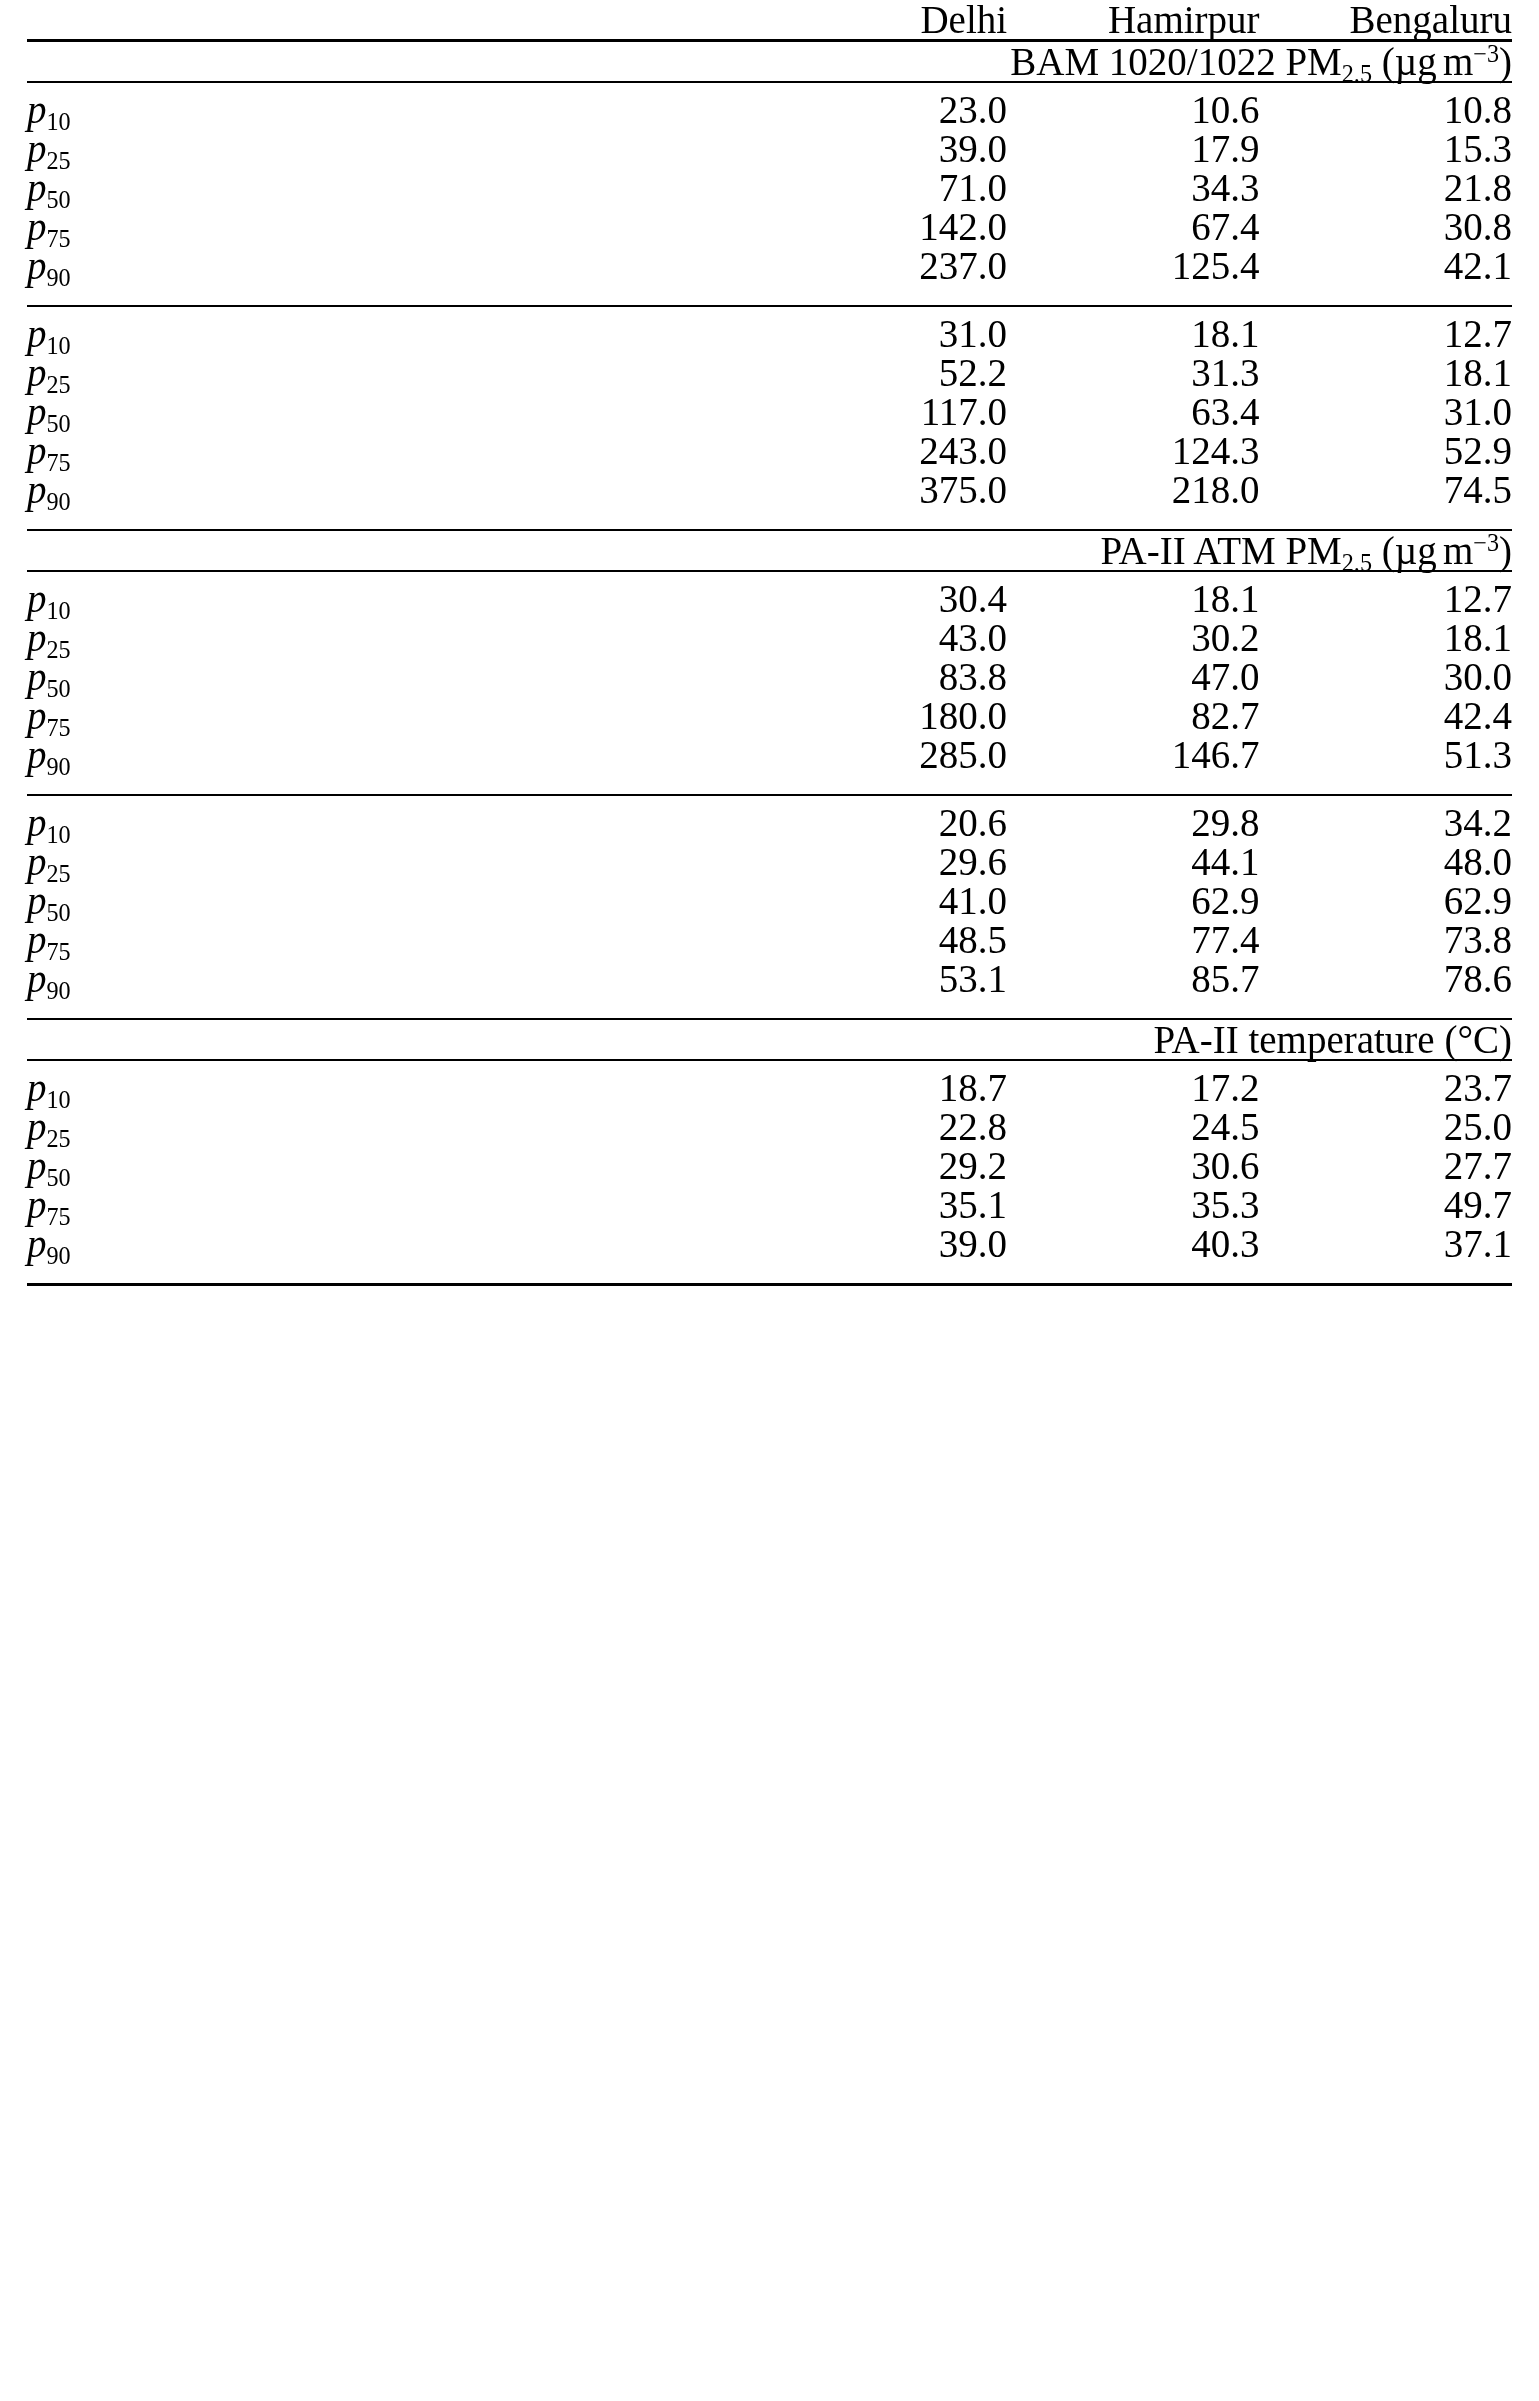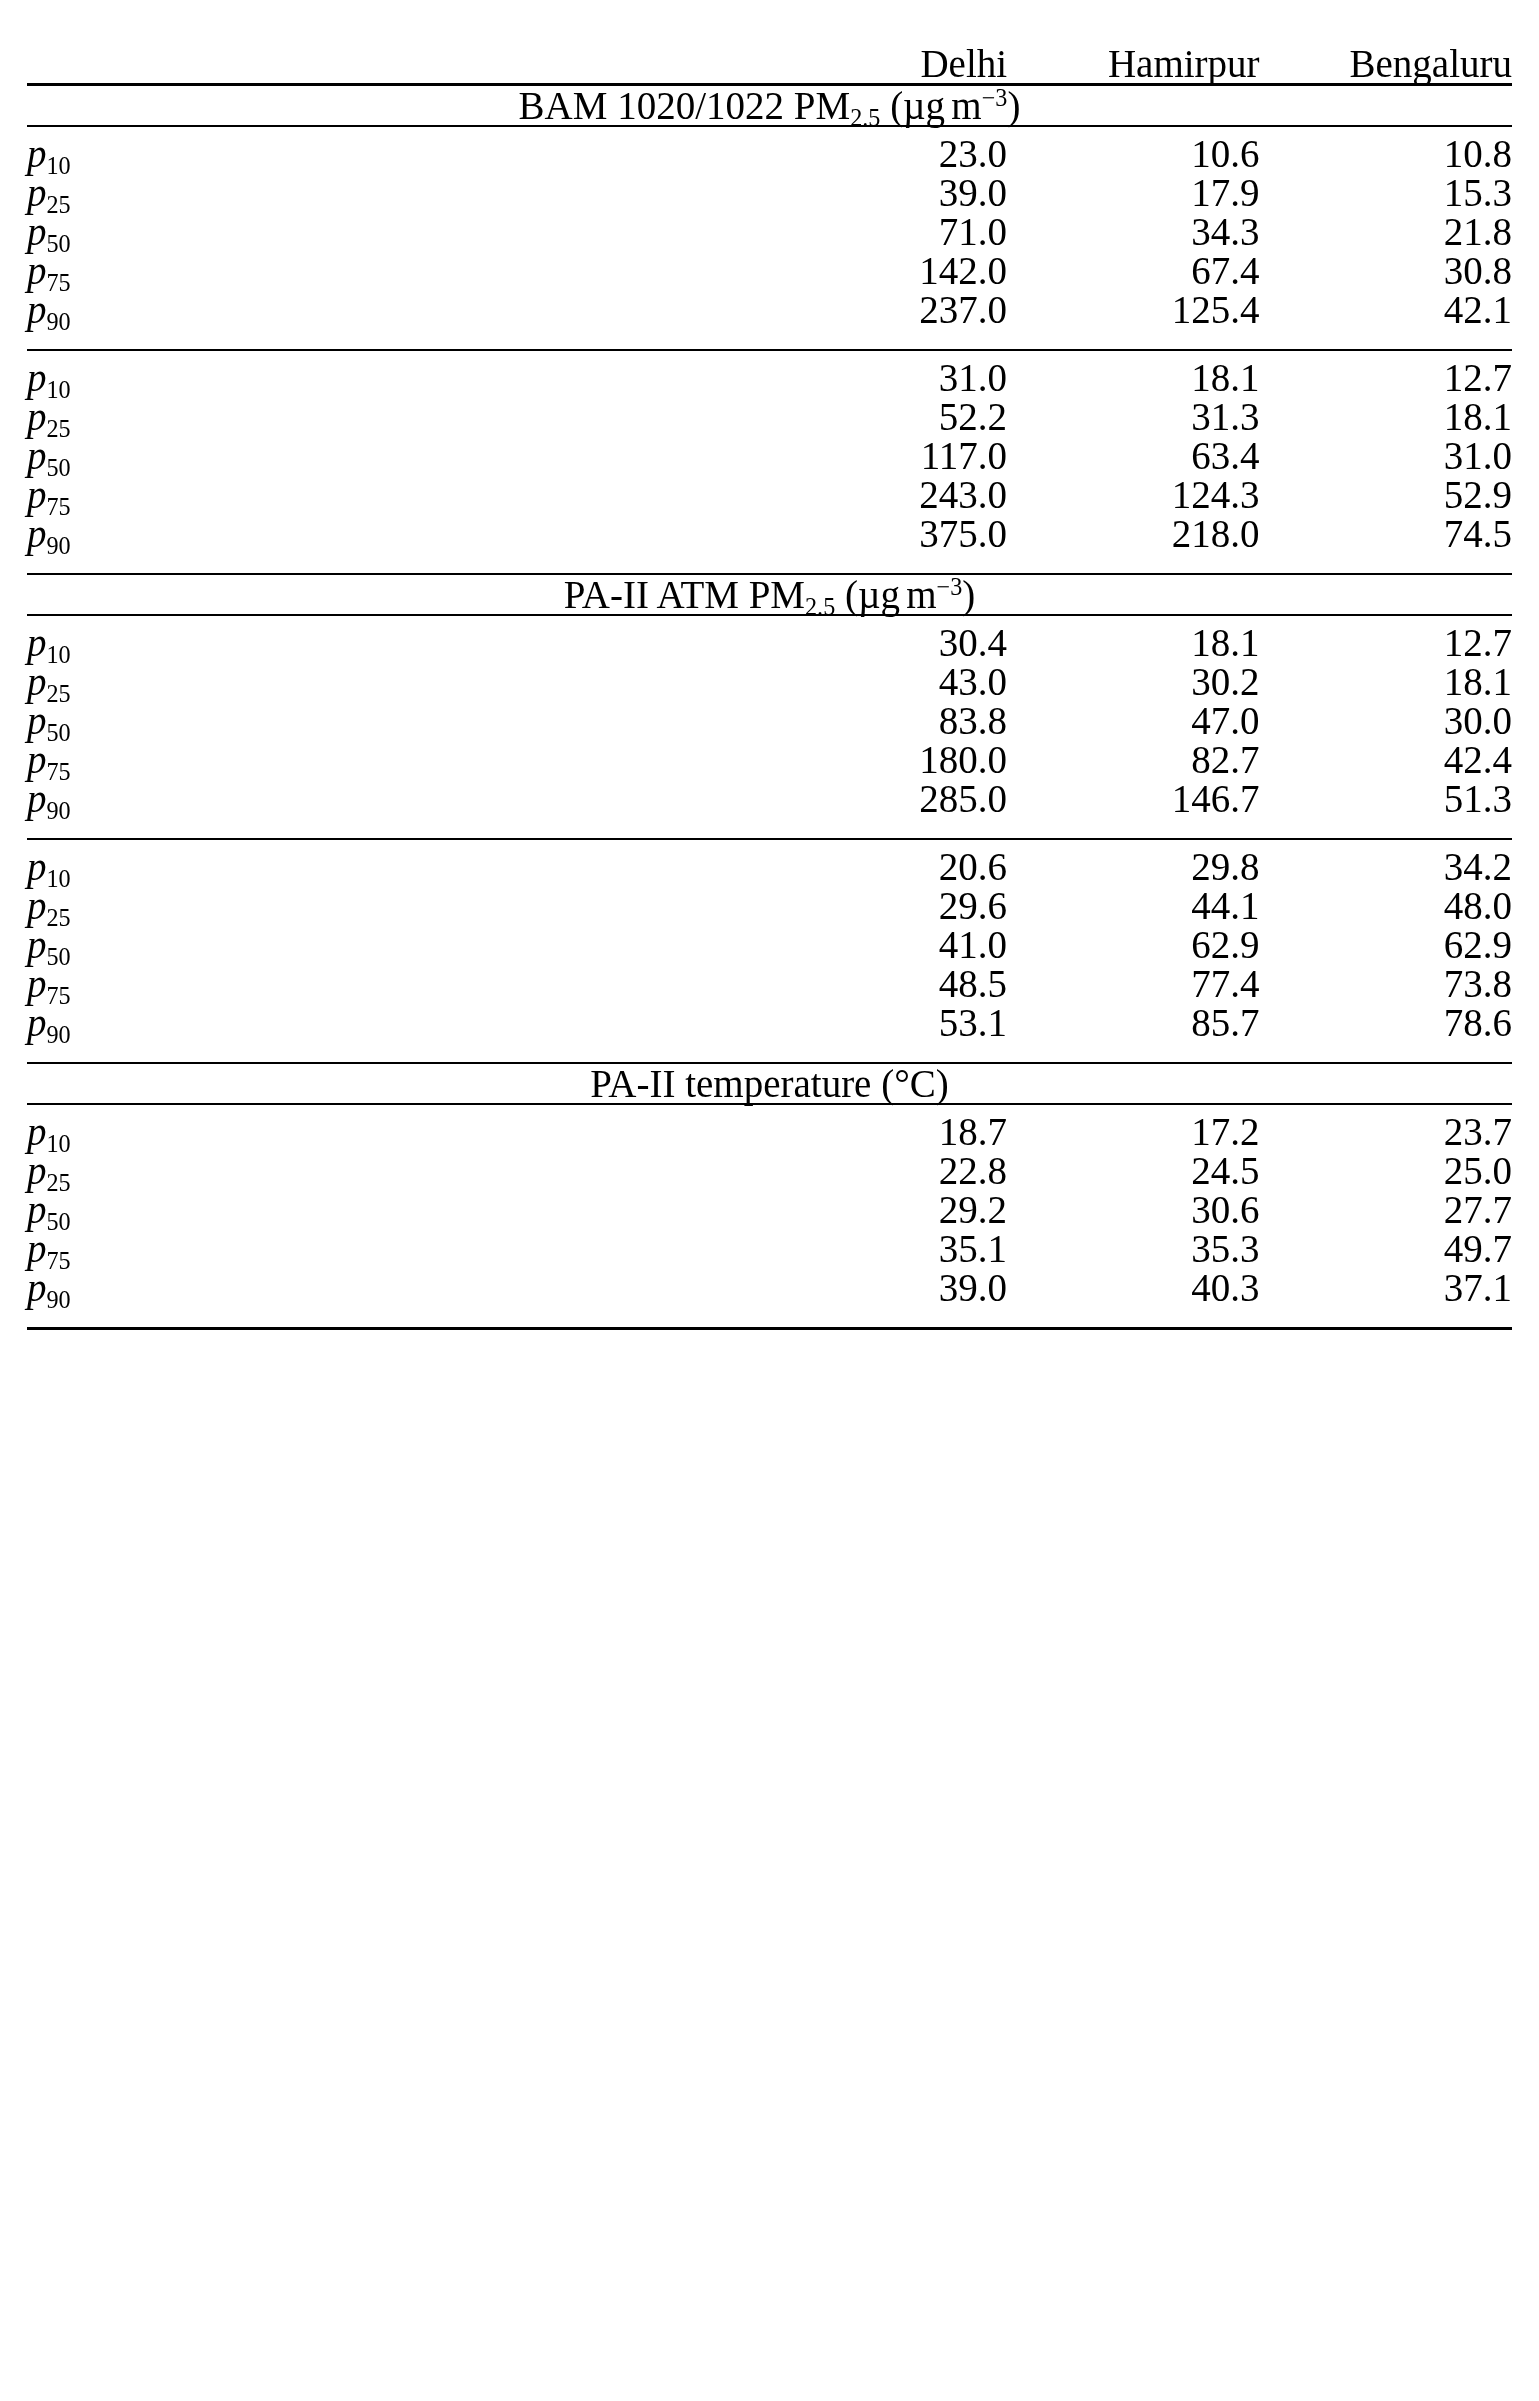--- a/index.html
+++ b/index.html
@@ -16,21 +16,20 @@
   .page {
     width: 1539px;
     box-sizing: border-box;
     padding: 0 27px;
   }
   table.stats {
     width: 100%;
     border-collapse: collapse;
     font-size: 39px;
     line-height: 1.0;
-    margin-top: 44px;
   }
   table.stats td, table.stats th {
     padding: 0;
     vertical-align: baseline;
   }
   
   tr.rule-top > td { border-top: 3.7px solid #000; }
   tr.rule-mid > td { border-top: 2.2px solid #000; }
   tr.rule-bottom > td { border-top: 3.7px solid #000; }
 
@@ -40,21 +39,21 @@
   th.hdr {
     font-weight: normal;
     font-size: 39px;
     text-align: right;
     padding-bottom: 13.4px;
     padding-top: 12px;
   }
   th.hdr.lbl { text-align: left; }
 
   td.section {
-    text-align: center;
+    text-align: right;
     padding-top: 19.4px;
     padding-bottom: 19.4px;
     white-space: nowrap;
   }
   td.stat-label {
     text-align: left;
     padding-top: 8.2px;
     padding-bottom: 8.2px;
     white-space: nowrap;
   }

